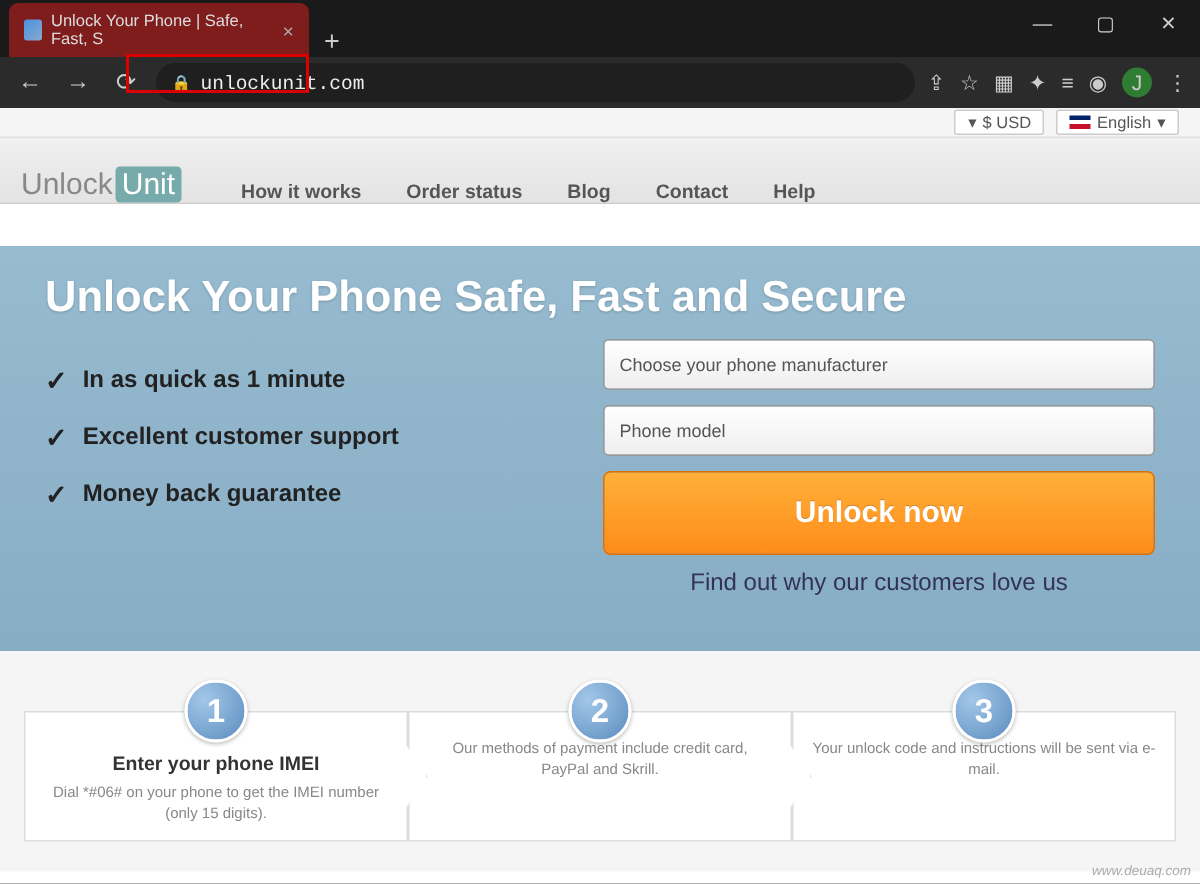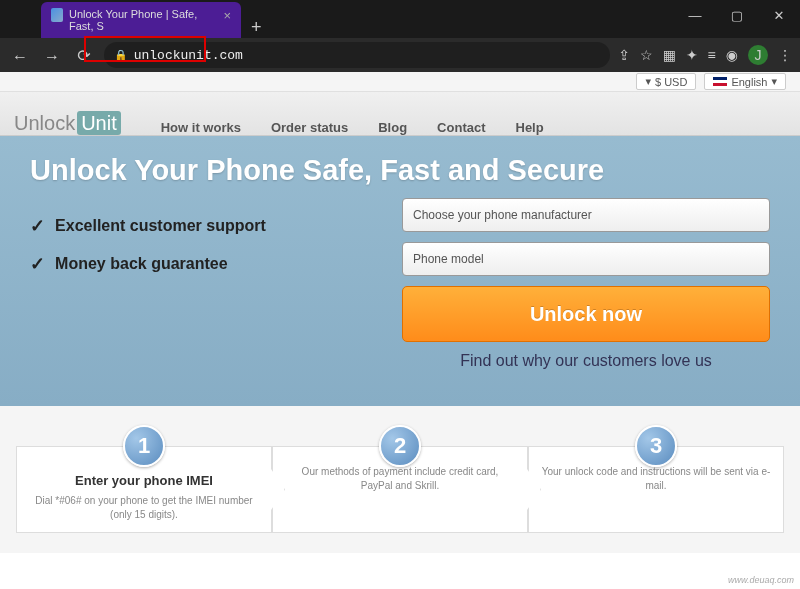--- a/index.html
+++ b/index.html
@@ -1,21 +1,21 @@
 <!DOCTYPE html>
 <html><head>
 <meta charset="utf-8">
 <style>
 * { margin: 0; padding: 0; box-sizing: border-box; font-family: Arial, Helvetica, sans-serif; }
 body { width: 800px; height: 589px; background: #2b2b2b; overflow: hidden; position: relative; }
 
 
 .titlebar { height: 8px; background: #1a1a1a; }
 .tabbar { background: #1a1a1a; height: 30px; display: flex; align-items: flex-end; padding-left: 6px; }
-.tab { background: #4c1d95; color: #ddd; font-size: 11px; padding: 6px 10px; border-radius: 6px 6px 0 0; display: flex; align-items: flex-start; gap: 6px; max-width: 200px; margin-left: 35px; }
+.tab { background: #7f1d1d; color: #ddd; font-size: 11px; padding: 6px 10px; border-radius: 6px 6px 0 0; display: flex; align-items: center; gap: 6px; max-width: 200px; }
 .tab .favicon { width: 14px; height: 14px; background: linear-gradient(135deg,#4a90e2,#8ac); border-radius: 2px; }
 .tab .close { color: #aaa; font-size: 13px; margin-left: 6px; }
 .newtab { color: #ccc; font-size: 18px; padding: 0 10px; }
 .winctrl { position: absolute; right: 0; top: 0; display: flex; }
 .winctrl div { width: 42px; height: 30px; color: #ccc; font-size: 13px; display: flex; align-items: center; justify-content: center; }
 
 .addrbar { background: #2b2b2b; height: 34px; display: flex; align-items: center; padding: 0 8px; gap: 8px; }
 .navbtn { color: #ccc; font-size: 16px; width: 24px; text-align: center; }
 .addrbox { flex: 1; background: #1f1f1f; height: 26px; border-radius: 13px; display: flex; align-items: center; padding: 0 10px; position: relative; }
 .addrbox .lock { color: #aaa; font-size: 11px; margin-right: 6px; }
@@ -34,21 +34,21 @@
 .header { background: linear-gradient(#f0f0f0,#e3e3e3); height: 44px; display: flex; align-items: flex-end; padding: 0 14px; border-bottom: 1px solid #ccc; }
 .logo { font-size: 20px; color: #888; font-weight: 300; }
 .logo b { background: #7aa; color: #fff; padding: 1px 4px; border-radius: 3px; margin-left: 2px; font-weight: 500; }
 .mainnav { display: flex; margin-left: 40px; gap: 30px; }
 .mainnav a { color: #555; font-size: 13px; font-weight: bold; text-decoration: none; }
 
 .brands { background: linear-gradient(#eaeaea,#ddd); height: 30px; display: flex; align-items: center; padding: 0 24px; gap: 28px; border-bottom: 1px solid #bbb; }
 .brands span { color: #888; font-size: 11px; font-weight: bold; letter-spacing: 0.5px; }
 .brands .apple { display: flex; align-items: center; gap: 4px; }
 
-.hero { background: linear-gradient(#97bbd0,#87adc5); padding: 18px 30px 26px; position: relative; min-height: 270px; }
+.hero { background: linear-gradient(#97bbd0,#87adc5); padding: 18px 30px 26px; position: relative; min-height: 270px; margin-top: 28px; }
 .hero h1 { color: #fff; font-size: 29px; font-weight: bold; text-shadow: 0 1px 2px rgba(0,0,0,0.2); margin-bottom: 28px; }
 .benefits { list-style: none; }
 .benefits li { font-size: 16px; font-weight: bold; color: #222; margin-bottom: 16px; display: flex; align-items: center; gap: 10px; }
 .benefits li::before { content: "✓"; color: #222; font-weight: bold; font-size: 18px; }
 
 .heroform { position: absolute; right: 30px; top: 62px; width: 368px; }
 .sel { background: linear-gradient(#fff,#eee); border: 1px solid #999; border-radius: 4px; height: 34px; padding: 0 10px; font-size: 12px; color: #555; margin-bottom: 10px; display: flex; align-items: center; }
 .unlockbtn { background: linear-gradient(#ffb03a,#ff8c1a); border: 1px solid #e07000; color: #fff; font-size: 20px; font-weight: bold; height: 56px; border-radius: 5px; width: 100%; text-shadow: 0 -1px rgba(0,0,0,0.2); cursor: pointer; }
 .findout { text-align: center; color: #335; font-size: 16px; margin-top: 10px; }
 
@@ -117,20 +117,21 @@
       <a>Blog</a>
       <a>Contact</a>
       <a>Help</a>
     </nav>
   </div>
 
 
   <div class="hero">
     <h1>Unlock Your Phone Safe, Fast and Secure</h1>
     <ul class="benefits">
+      <li>In as quick as 1 minute</li>
       <li>Excellent customer support</li>
       <li>Money back guarantee</li>
     </ul>
     <div class="heroform">
       <div class="sel">Choose your phone manufacturer</div>
       <div class="sel">Phone model</div>
       <button class="unlockbtn">Unlock now</button>
       <div class="findout">Find out why our customers love us</div>
     </div>
   </div>

